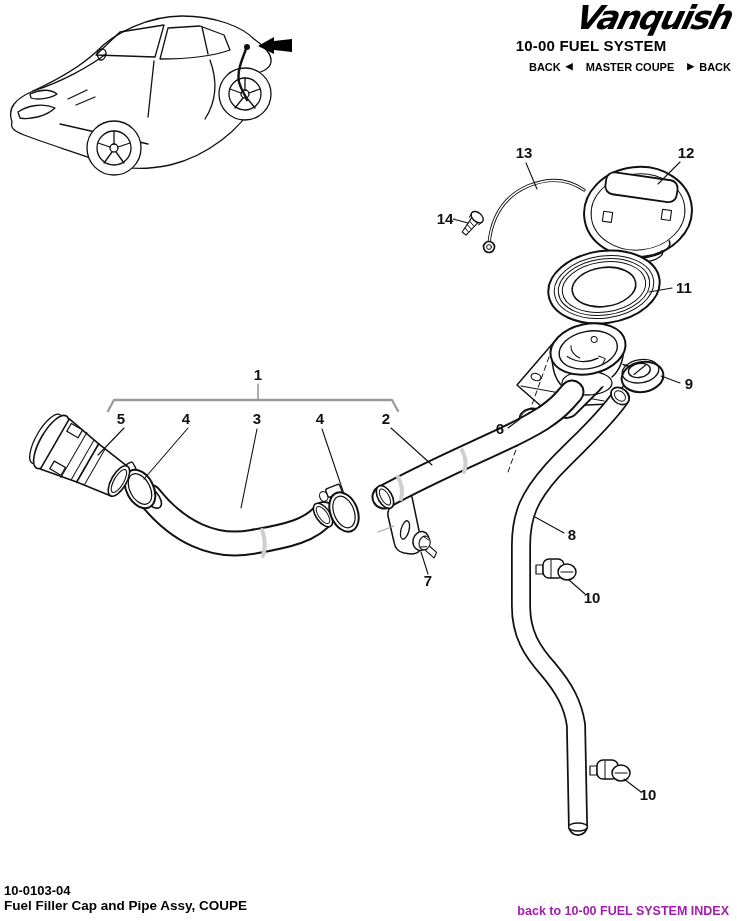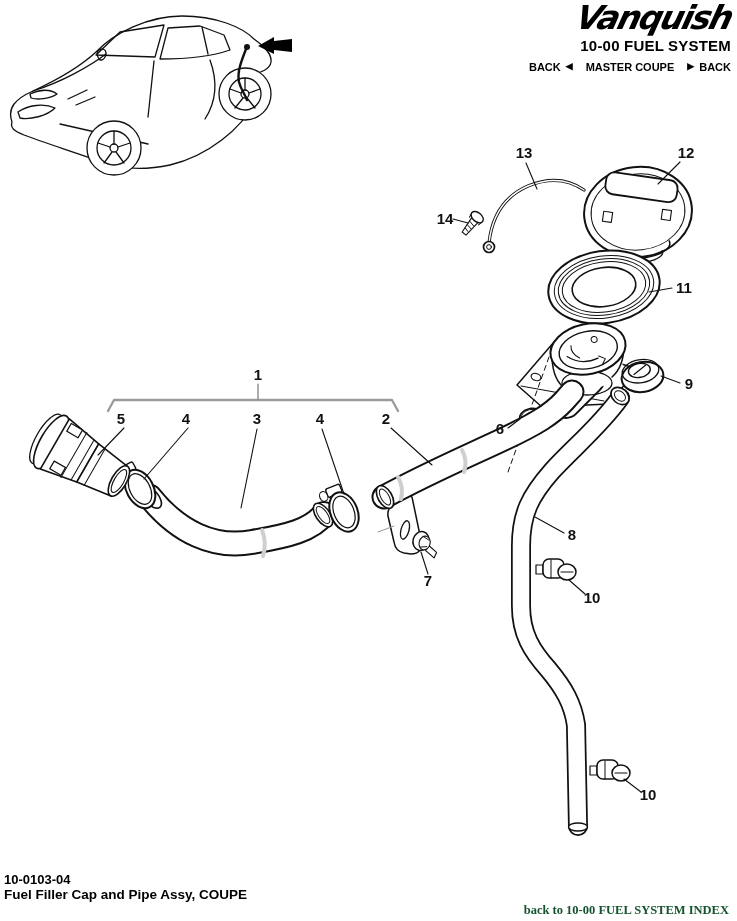--- a/index.html
+++ b/index.html
@@ -3,33 +3,33 @@
 <meta charset="utf-8">
 <style>
   html,body{margin:0;padding:0;background:#fff;}
   .page{position:relative;width:737px;height:921px;background:#fff;overflow:hidden;
         font-family:"Liberation Sans",sans-serif;color:#000;}
   
   .hdr{position:absolute;top:0px;right:6px;width:280px;text-align:right;}
   .logo{font-family:"DejaVu Sans",sans-serif;font-style:italic;font-weight:900;
         font-size:33px;line-height:36px;letter-spacing:-2px;
         transform:skewX(-14deg);transform-origin:right center;display:inline-block;}
-  .section{font-weight:bold;font-size:15px;margin-top:1px;letter-spacing:.2px;}
+  .section{font-weight:bold;font-size:15px;margin-top:1px;letter-spacing:.2px;text-align:center;}
   .nav{margin-top:7px;display:flex;justify-content:flex-end;align-items:flex-start;
        font-weight:bold;font-size:11px;}
   .nav a{color:#000;text-decoration:none;cursor:pointer;}
   .nav .arr{font-size:9px;line-height:11px;}
   .nav .g-s{width:5px;} .nav .g-l{width:13px;}
   
-  .ftr-l{position:absolute;left:4px;bottom:19px;line-height:15px;}
+  .ftr-l{position:absolute;left:4px;bottom:8px;line-height:15px;}
   .ftr-l .doc{font-weight:bold;font-size:13px;}
   .ftr-l .ttl{font-weight:bold;font-size:13.5px;text-align:right;}
   .ftr-l .dat{font-weight:bold;font-size:11px;}
   .ftr-r{position:absolute;right:8px;bottom:3px;font-weight:bold;font-size:12.5px;}
-  .ftr-r a{color:#14532d;text-decoration:none;cursor:pointer;font-family:Liberation Serif, serif;}
+  .ftr-r a{color:#a21caf;text-decoration:none;cursor:pointer;}
   svg{position:absolute;left:0;top:0;}
   .callout{font-family:"Liberation Sans",sans-serif;font-weight:bold;font-size:15px;fill:#111;}
 </style>
 </head>
 <body>
 
 <div class="page">
 
   <div class="hdr">
     <span class="logo">Vanquish</span>

